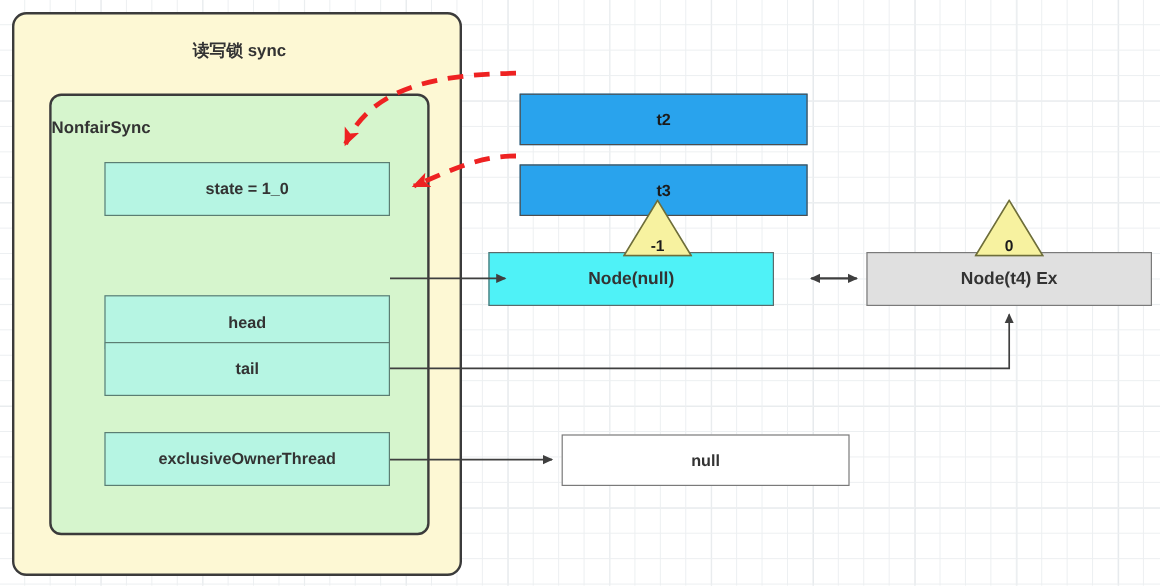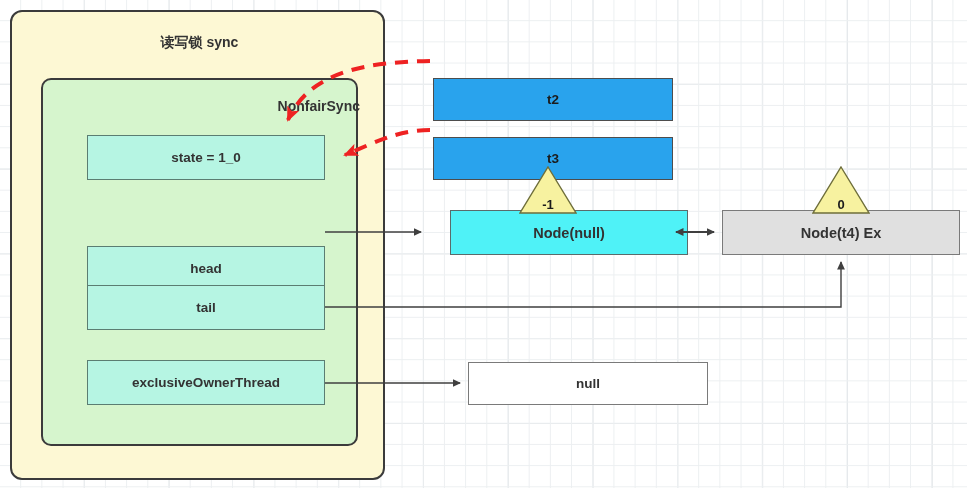--- a/index.html
+++ b/index.html
@@ -65,21 +65,21 @@
     background: #d6f5cd;
     border: 2px solid #3b3b3b;
     border-radius: 10px;
     display: block;
   }
   #nonfair-title {
     position: absolute;
     left: 0;
     top: 18px;
     width: 317px;
-    text-align: right;
+    text-align: left;
     font-size: 14px;
     font-weight: bold;
     color: #333333;
   }
   .field-box {
     left: 87px;
     width: 238px;
     height: 45px;
     background: #b6f5e3;
     border: 1px solid #5b7d72;
@@ -97,21 +97,21 @@
     background: #29a3ed;
     border: 1px solid #4d4d4d;
     font-size: 13.5px;
     color: #1b1b1b;
     margin-top: 40px;
   }
   #thread-t2 { top: 38px; }
   #thread-t3 { top: 97px; }
 
   #node-null {
-    left: 450px;
+    left: 407px;
     top: 210px;
     width: 238px;
     height: 45px;
     background: #4ff2f7;
     border: 1px solid #5a6b6b;
     font-size: 14.5px;
   }
   #node-t4 {
     left: 722px;
     top: 210px;

